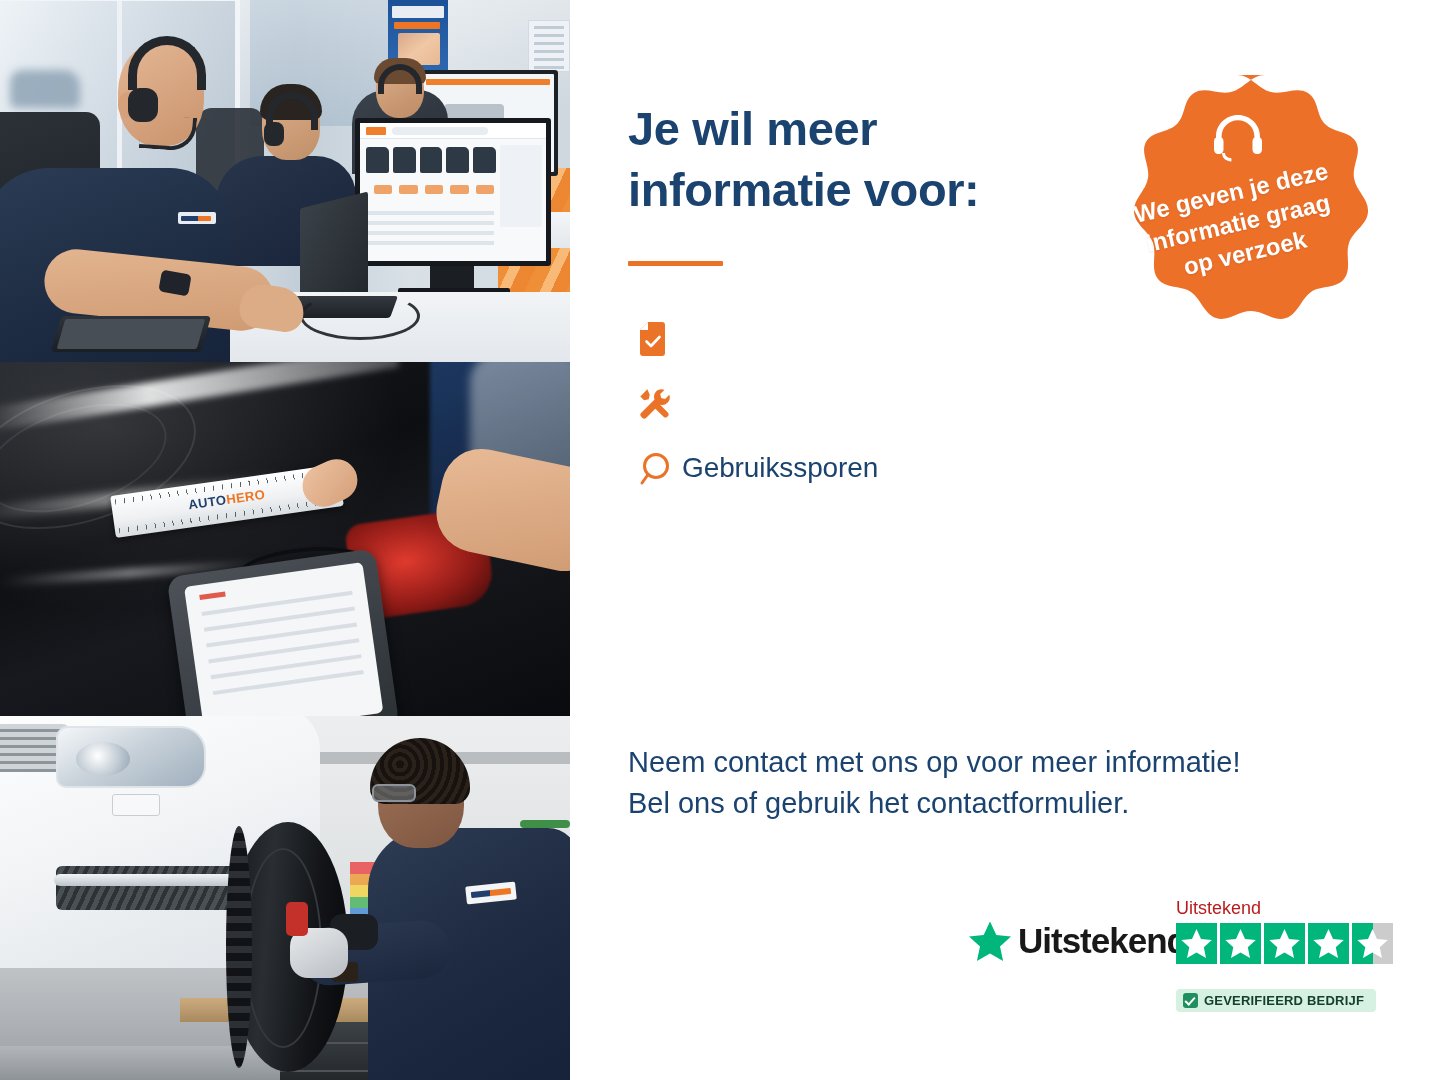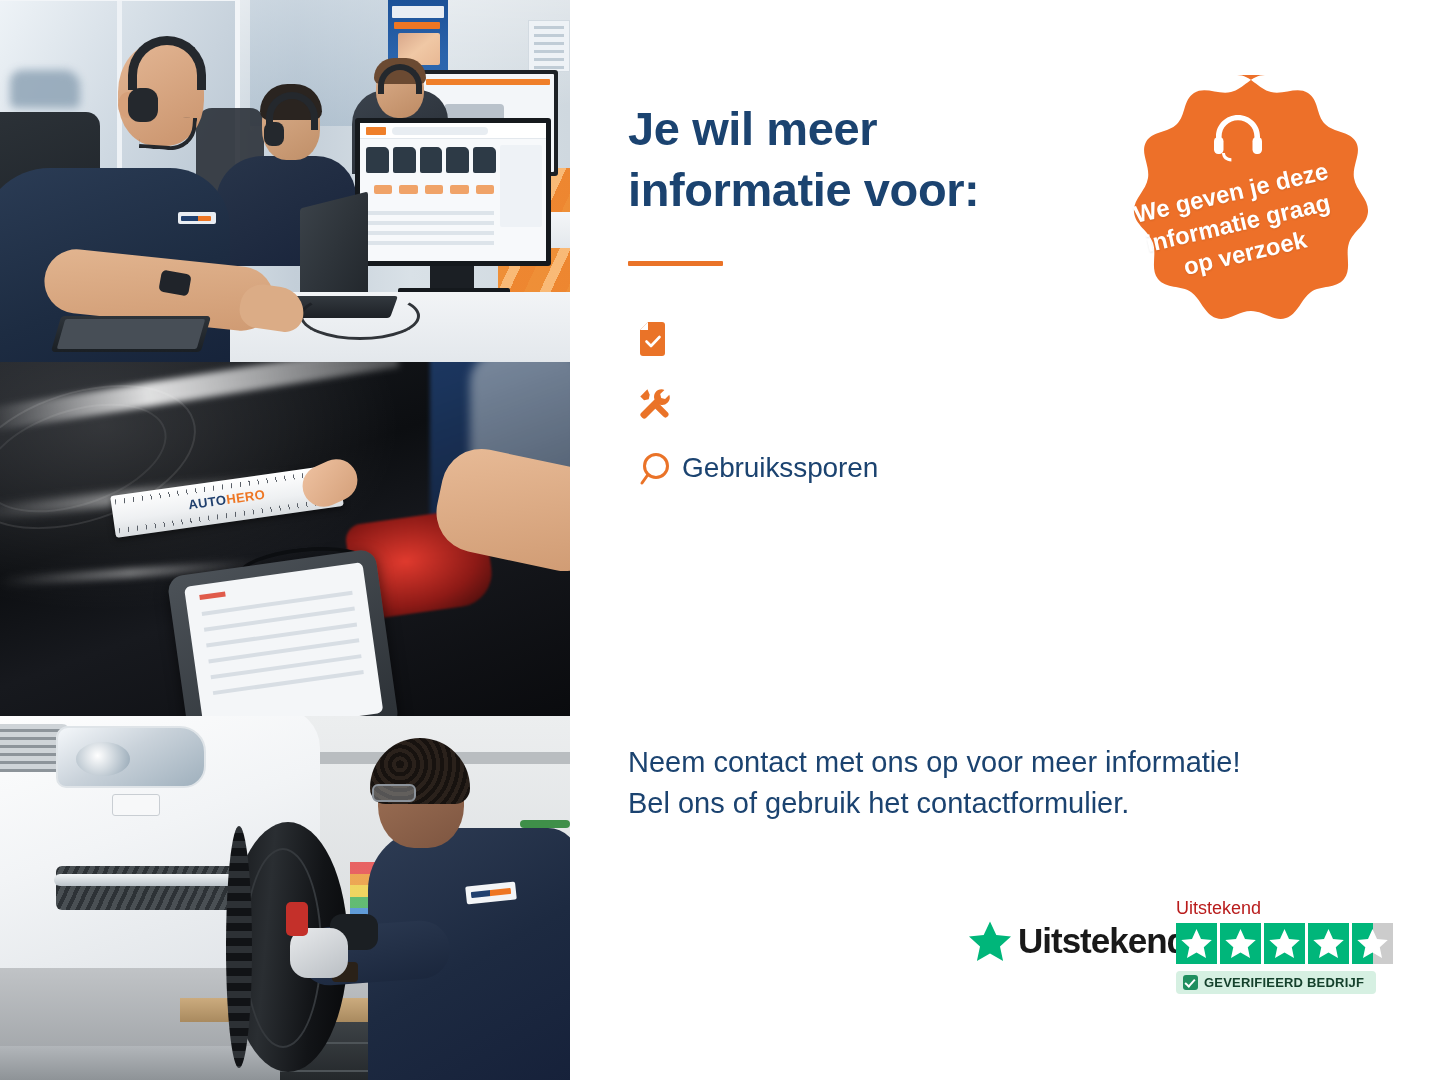--- a/index.html
+++ b/index.html
@@ -532,21 +532,21 @@
   .tp-stars{ display:flex; gap:3px; }
   .tp-stars .tile{
     width:41px; height:41px; background:#00b67a; position:relative; overflow:hidden;
   }
   .tp-stars .tile.half{ background:#cccccc; }
   .tp-stars .tile.half:before{
     content:''; position:absolute; left:0; top:0; width:50%; height:100%; background:#00b67a;
   }
   .tp-stars .tile svg{ position:absolute; left:4px; top:5px; width:33px; height:31px; }
   .tp-verified{
-    margin-top:7px; display:inline-flex; align-items:center; gap:6px;
+    margin-top:25px; display:inline-flex; align-items:center; gap:6px;
     background:#d6f0e2; border-radius:4px; padding:4px 12px 4px 7px;
   }
   .tp-verified .chk{
     width:15px; height:15px; background:#1f8f5f; border-radius:3px; position:relative;
   }
   .tp-verified .chk:after{
     content:''; position:absolute; left:4px; top:2px; width:4px; height:8px;
     border:solid #fff; border-width:0 2px 2px 0; transform:rotate(42deg);
   }
   .tp-verified .vtxt{

